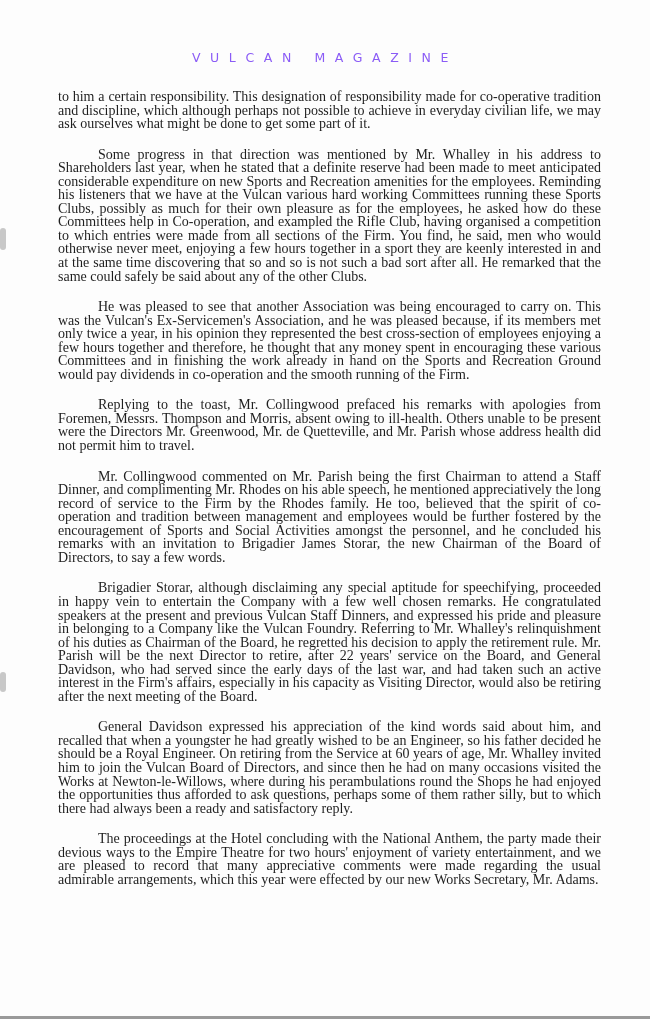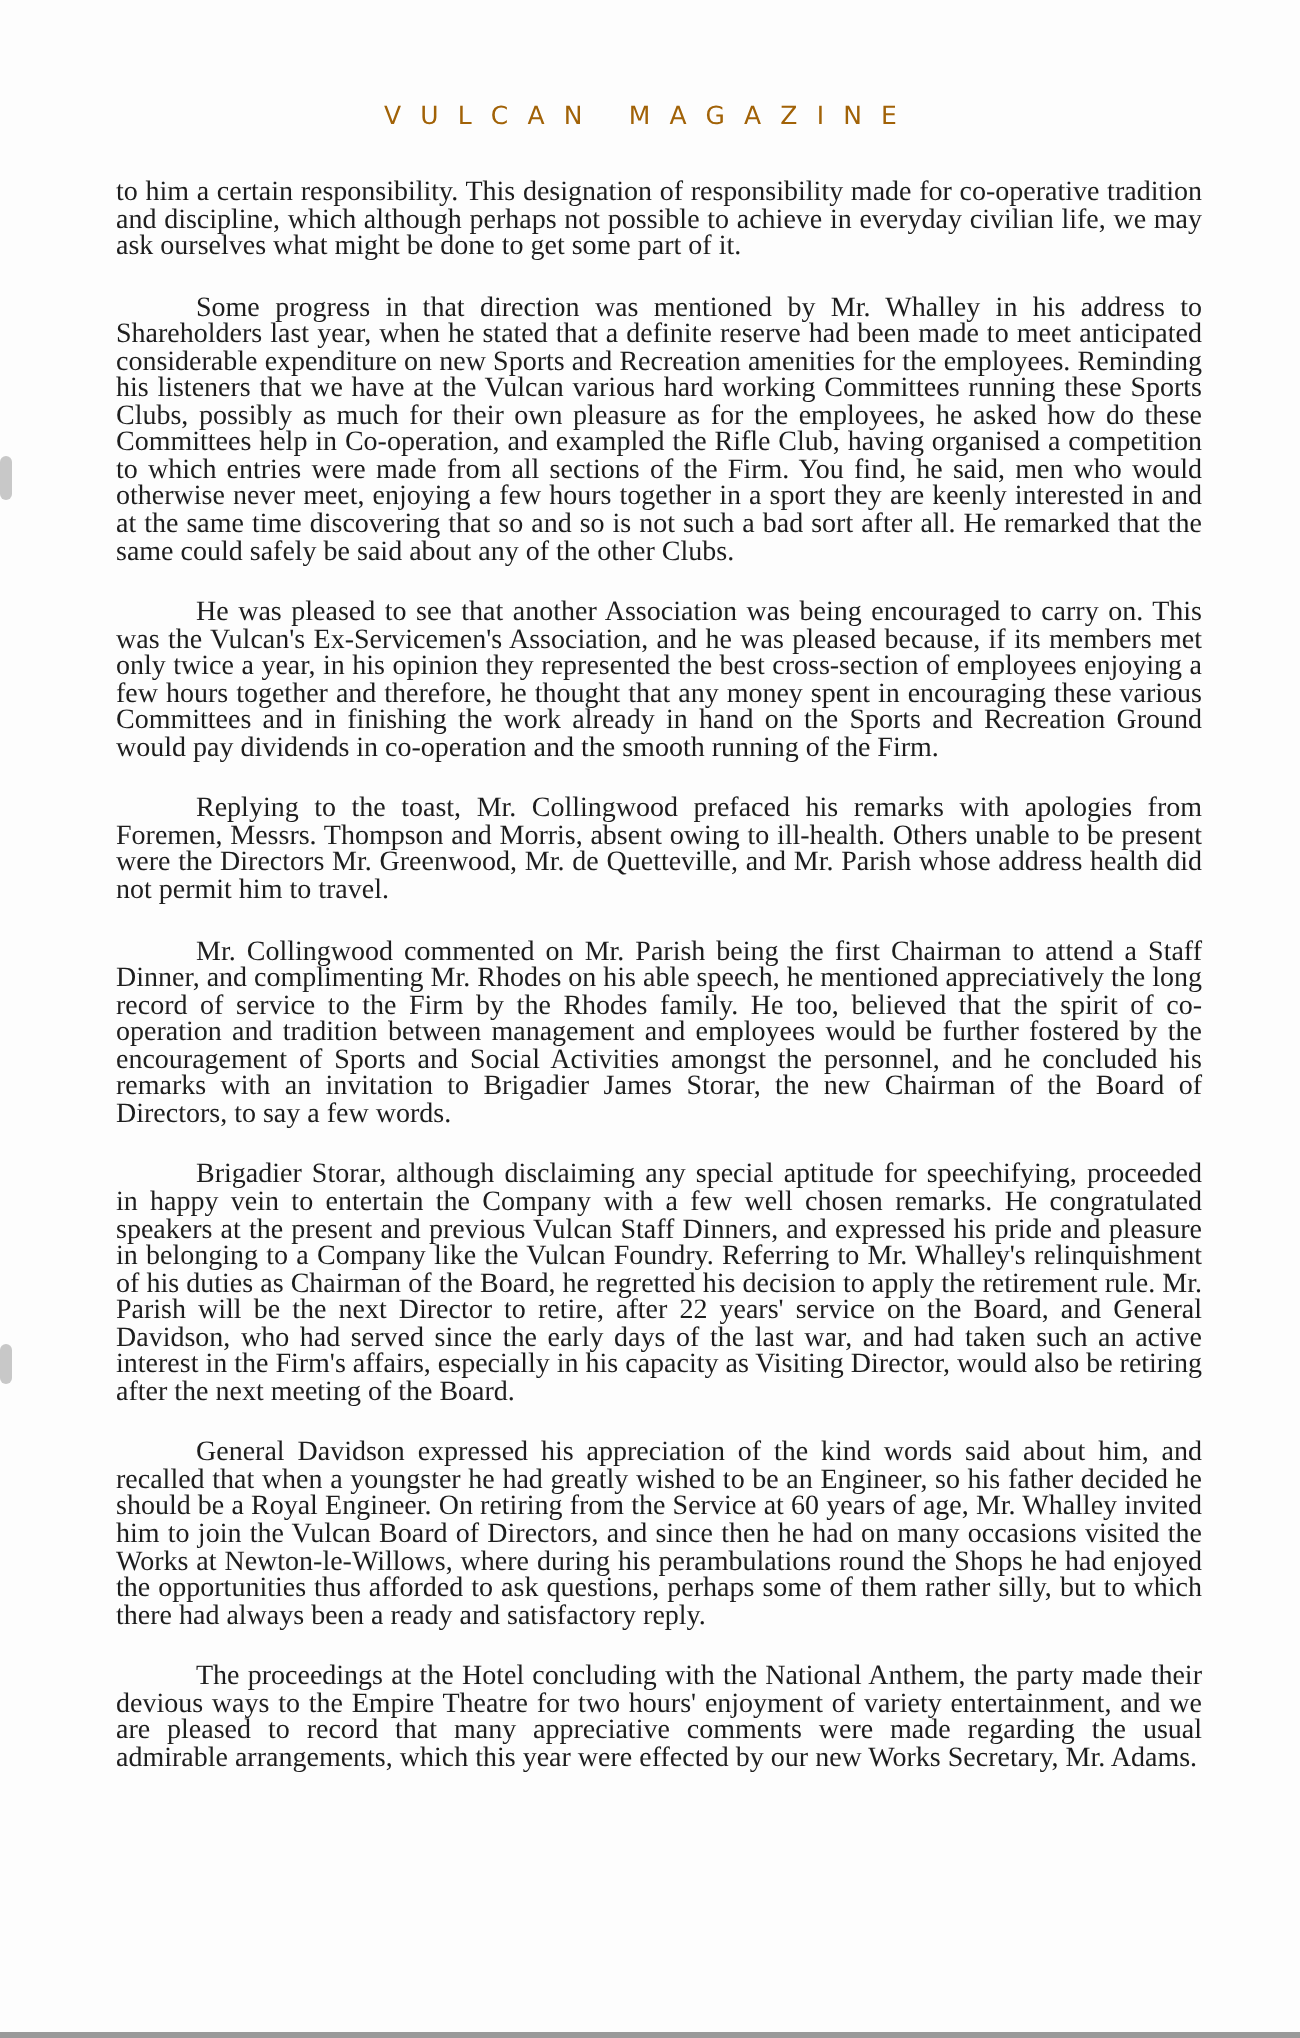--- a/index.html
+++ b/index.html
@@ -4,21 +4,21 @@
 <style>
   html, body { margin: 0; padding: 0; }
   body {
     width: 650px; height: 1019px; background: #fdfdfd; position: relative; overflow: hidden;
     font-family: "Liberation Serif", "DejaVu Serif", serif; color: #1e1e1e;
   }
   .page { position: absolute; left: 0; top: 0; width: 650px; height: 1019px; }
   .header {
     position: absolute; top: 50px; left: 0; width: 650px; text-align: center;
     font-family: "DejaVu Sans", "Liberation Sans", sans-serif; font-size: 12.5px;
-    letter-spacing: 9.6px; color: #a16207; font-weight: normal;
+    letter-spacing: 9.6px; color: #8b5cf6; font-weight: normal;
   }
   .body {
     position: absolute; left: 58px; top: 90px; width: 543px;
     font-size: 14px; line-height: 13.55px; text-align: justify;
   }
   .body p { margin: 0 0 17px 0; text-indent: 40px; hyphens: manual; }
   .body p.cont { text-indent: 0; }
   .pagenum {
     position: absolute; top: 931px; left: 0; width: 650px; text-align: center;
     font-size: 13px; color: #222;

